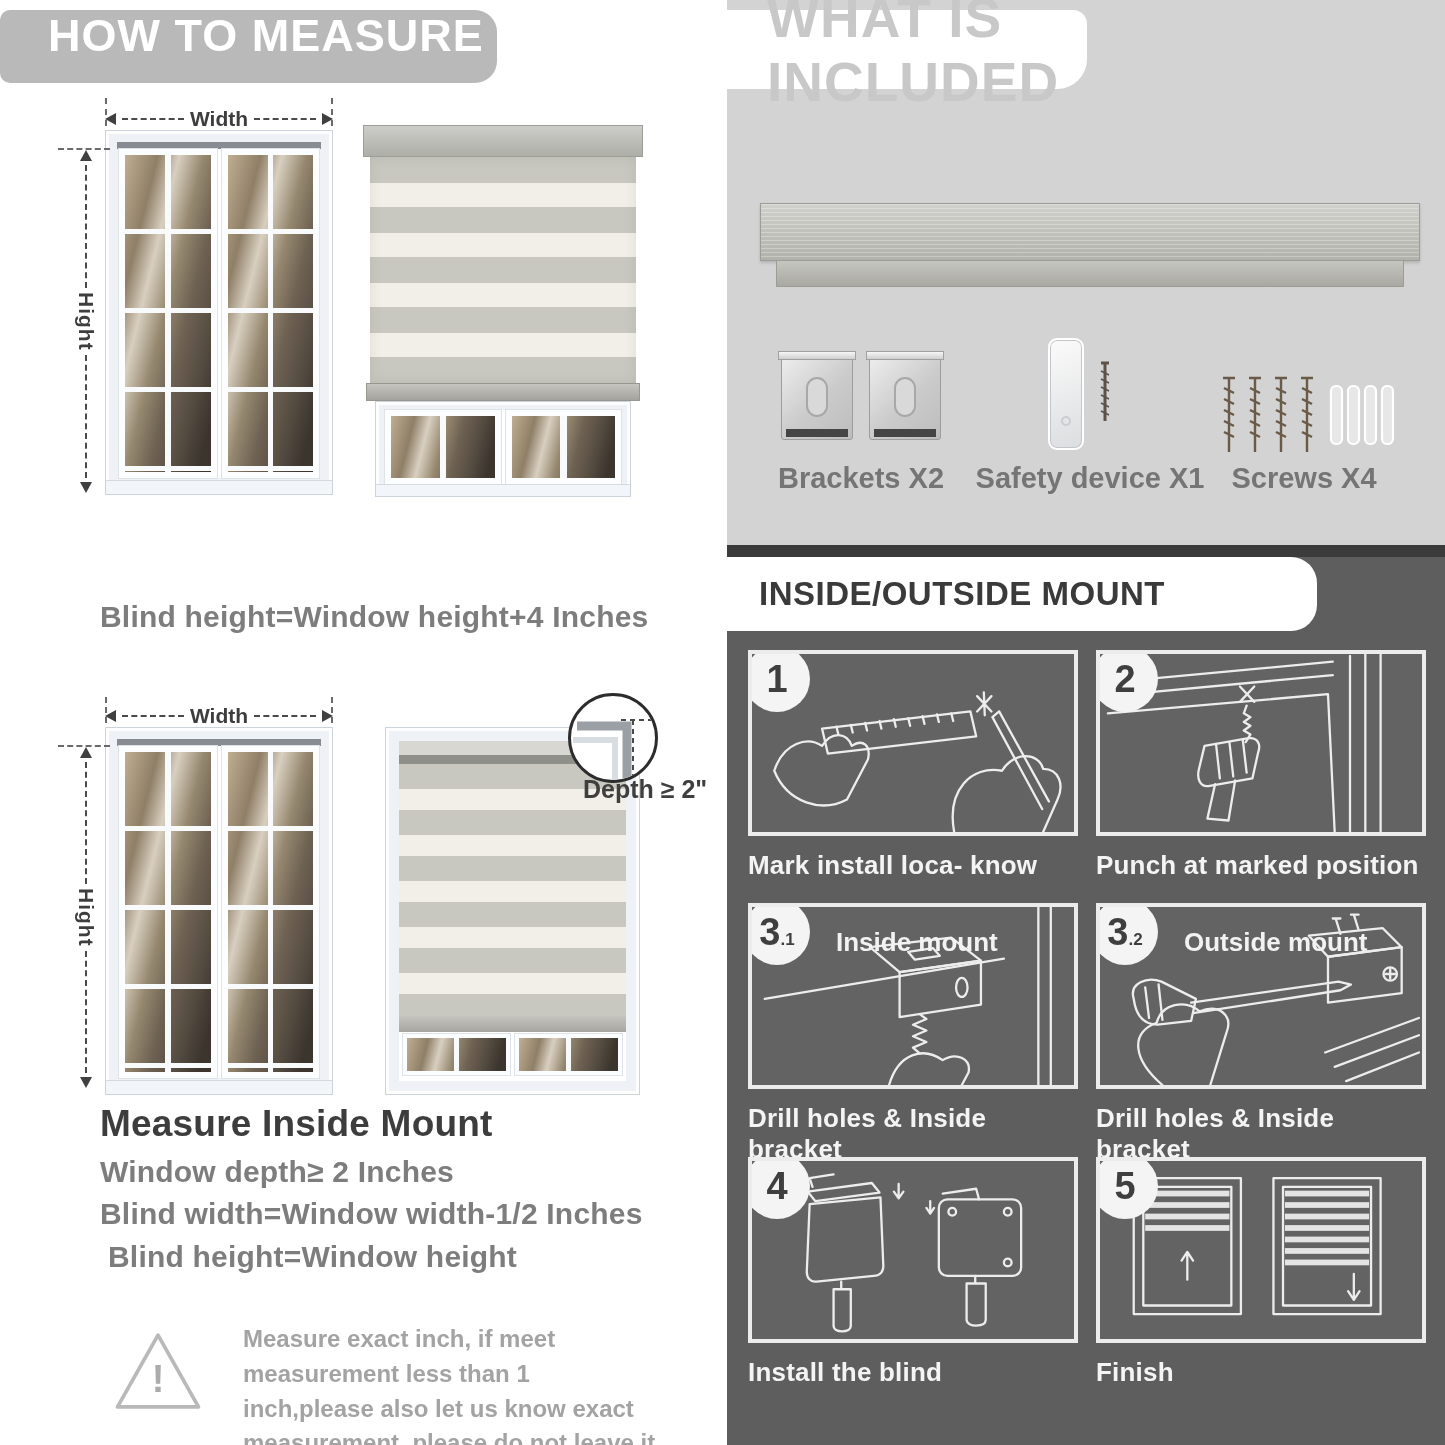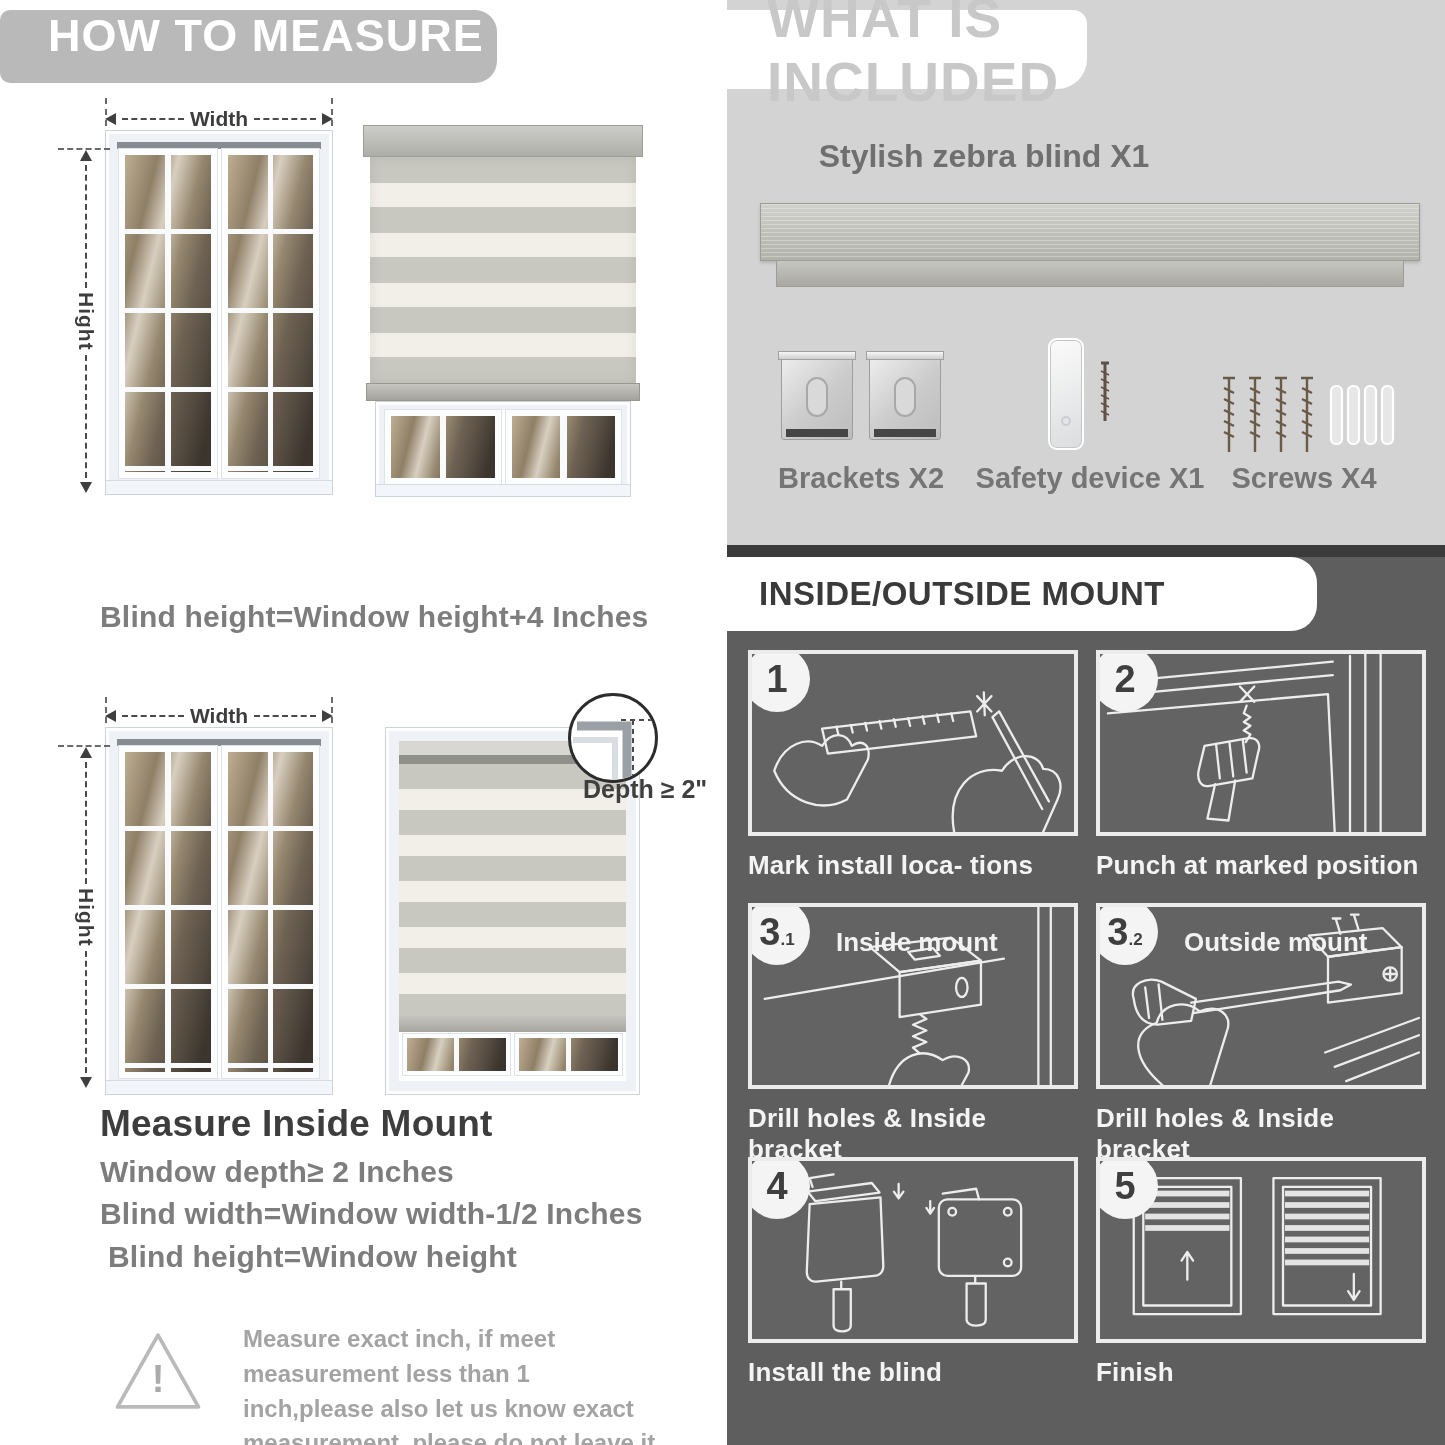--- a/index.html
+++ b/index.html
@@ -239,21 +239,20 @@
     <span style="position:absolute; left:0; right:0; top:30px; text-align:center; color:#ababab; font-size:38px; font-weight:700;">!</span>
   </div>
   <div class="abs warn-text" style="left:243px; top:1322px; width:420px;">Measure exact inch, if meet measurement less than 1 inch,please also let us know exact measurement, please do not leave it</div>
 
   <div class="abs right-light"></div>
 
   <div class="abs hdr-included">
     <span>WHAT IS INCLUDED</span>
   </div>
 
-  <div class="abs product-lbl" style="left:984px; top:138px; transform:translateX(-50%); white-space:nowrap;">Stylish zebra blind X1</div>
 
   <div class="abs rail-main" style="left:760px; top:203px; width:660px; height:58px;"></div>
   <div class="abs rail-sub" style="left:776px; top:261px; width:628px; height:26px;"></div>
 
   <div class="abs" style="left:781px; top:352px; display:flex; gap:16px;">
     <div class="bracket">
       <div class="lip"></div>
       <div class="slot"></div>
       <div class="base"></div>
     </div>
@@ -308,21 +307,21 @@
         <path d="M85,76 l2,8 M100,74 l2,8 M115,72 l2,8 M130,70 l2,8 M145,68 l2,8 M160,67 l2,8 M175,65 l2,8 M190,63 l2,8 M205,62 l2,8"></path>
         <path d="M232,44 L247,60 M247,44 L232,60 M239,40 L240,64"></path>
         <path d="M300,162 L248,66 M307,154 L255,60 M248,66 L255,60"></path>
         <path d="M208,186 C200,142 226,116 258,122 C270,102 296,102 301,120 C318,120 323,137 316,152 L301,186"></path>
       </svg>
       <div class="badge">
         <span class="num">1</span>
           <span class="sub"></span>
       </div>
     </div>
-    <div class="caption">Mark install loca- tions</div>
+    <div class="caption">Mark install loca- know</div>
   </div>
 
   <div class="step" style="left:1096px; top:650px;">
     <div class="panel">
       <svg class="art" viewBox="0 0 330 186">
         <path d="M5,30 L240,8 M5,44 L240,22 M5,62 L235,42 L242,186"></path>
         <path d="M258,2 L258,186 M274,0 L274,186 M290,0 L290,186"></path>
         <path d="M143,34 L158,50 M158,34 L143,50"></path>
         <path d="M150,54 l-3,8 l7,4 l-7,5 l7,4 l-7,5 l7,4 l-5,8"></path>
         <path d="M106,96 L152,88 C162,87 165,95 162,103 L156,130 L110,138 C101,139 98,130 100,121 Z"></path>

